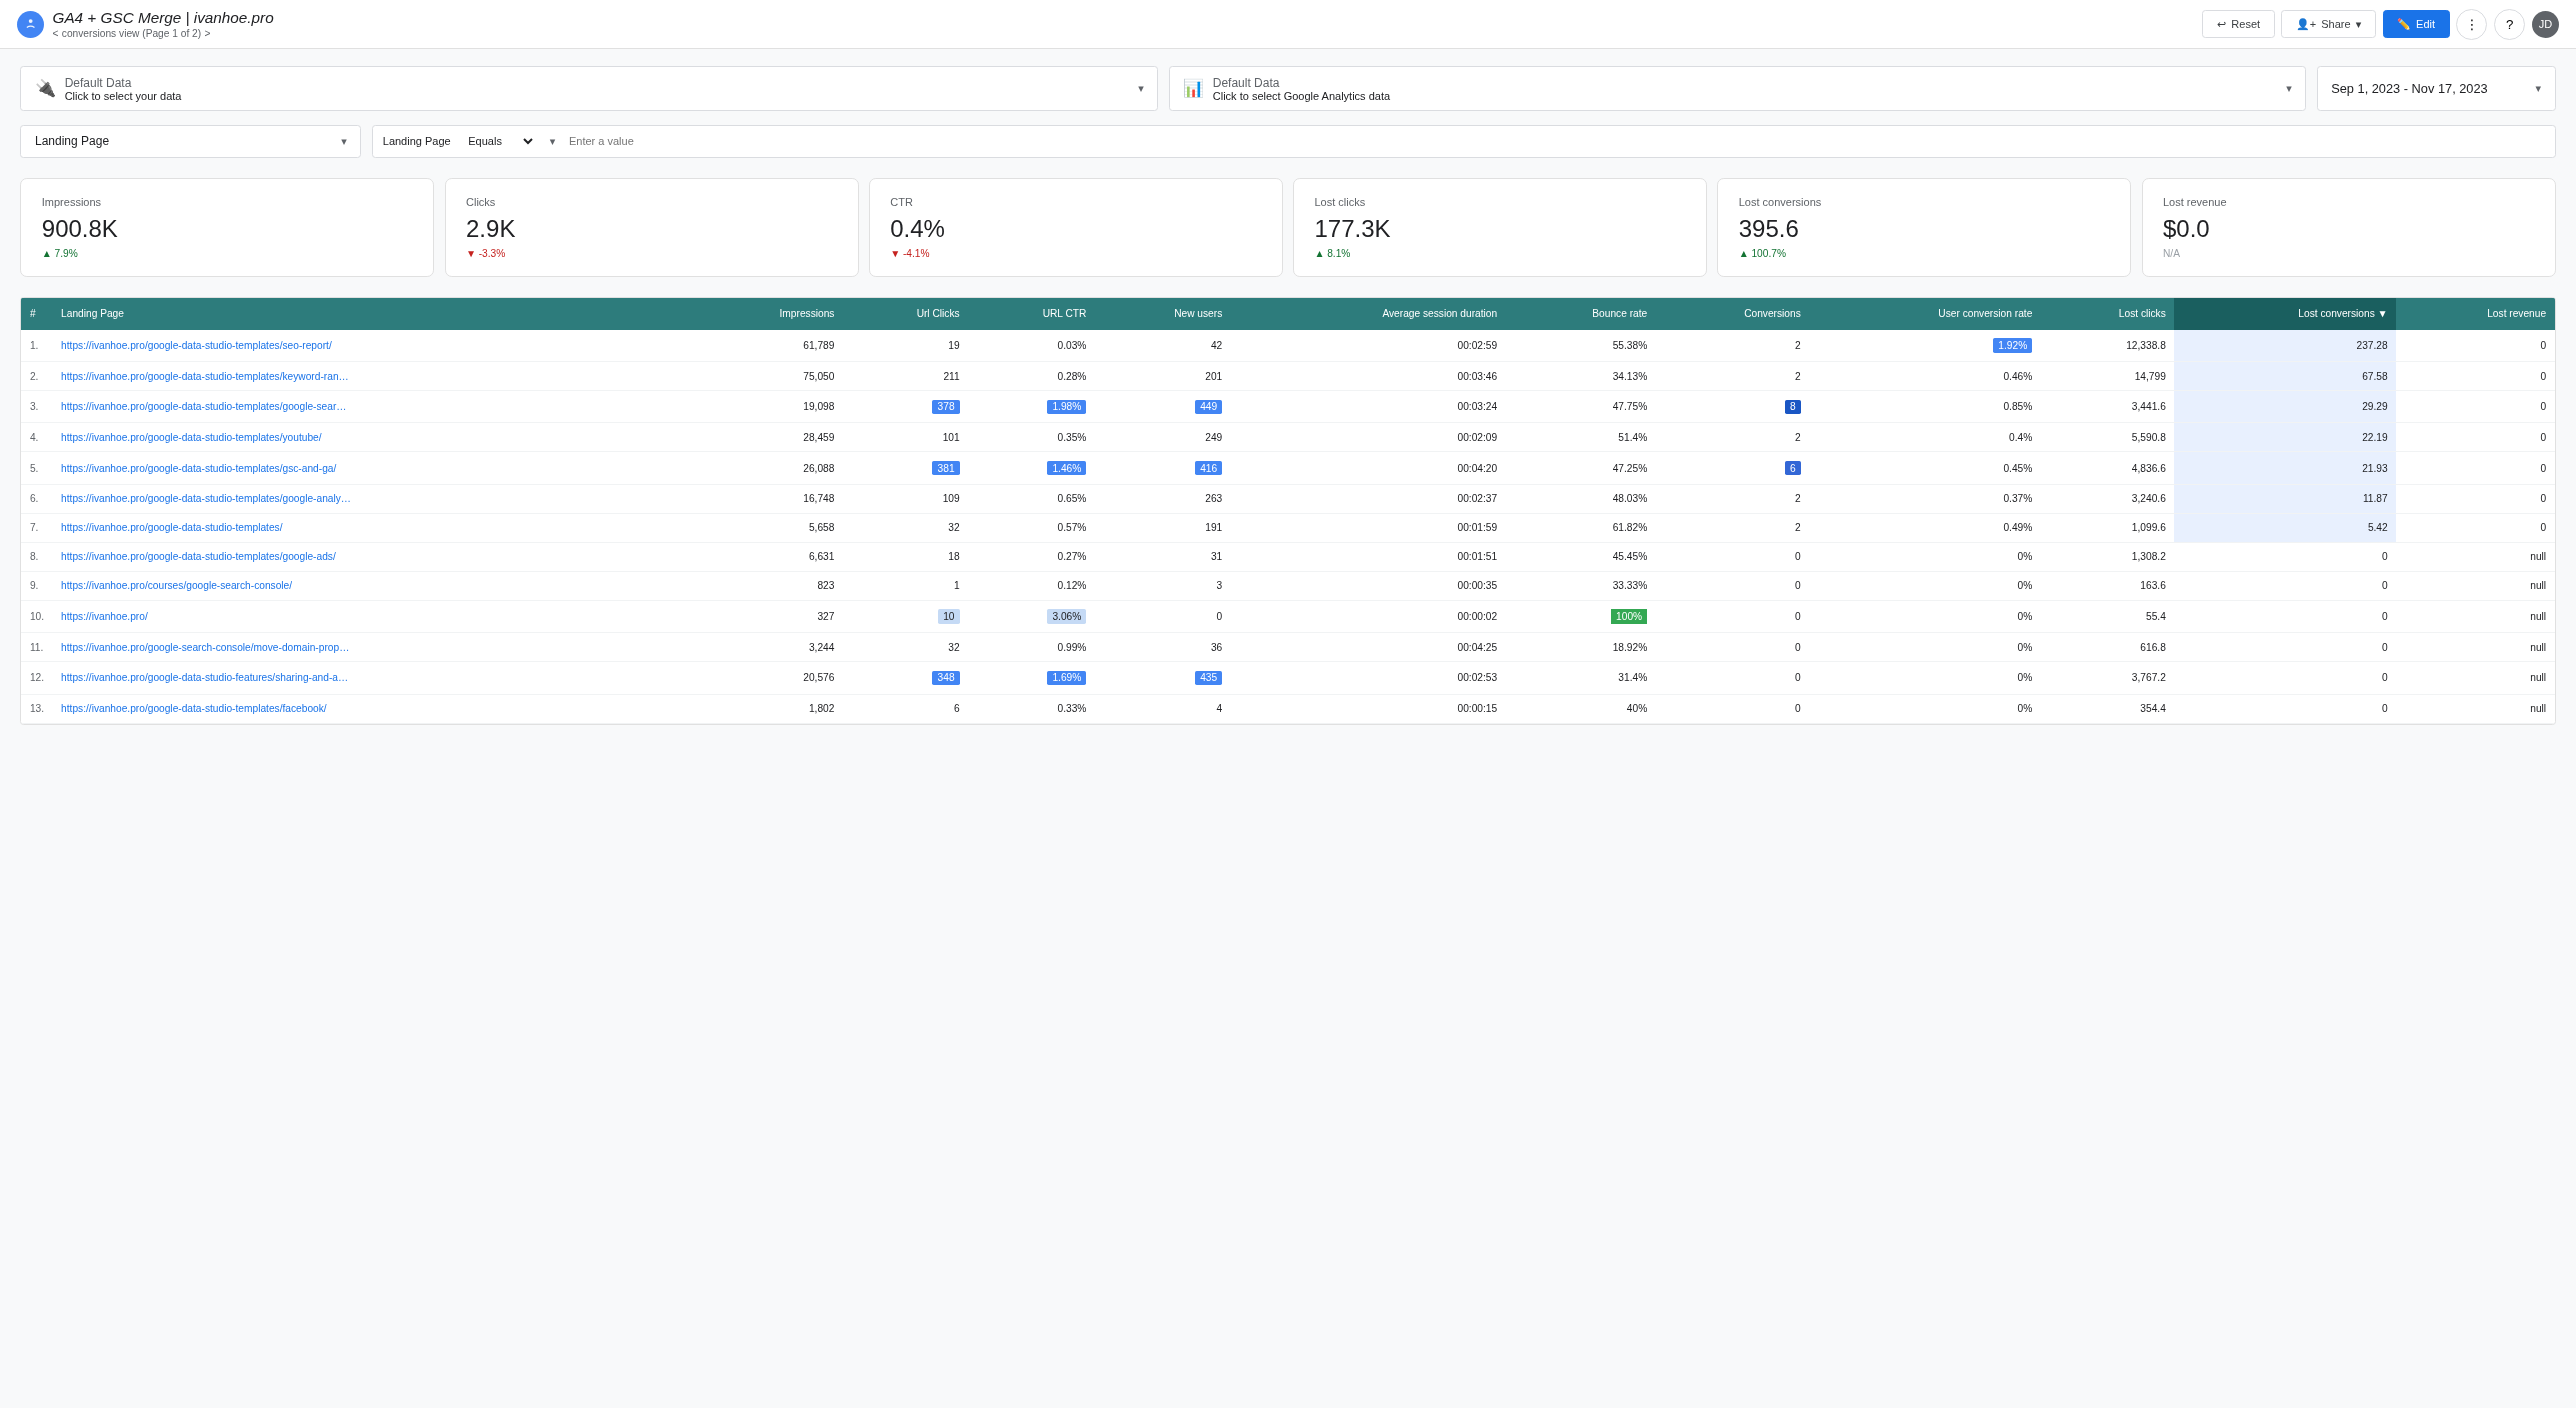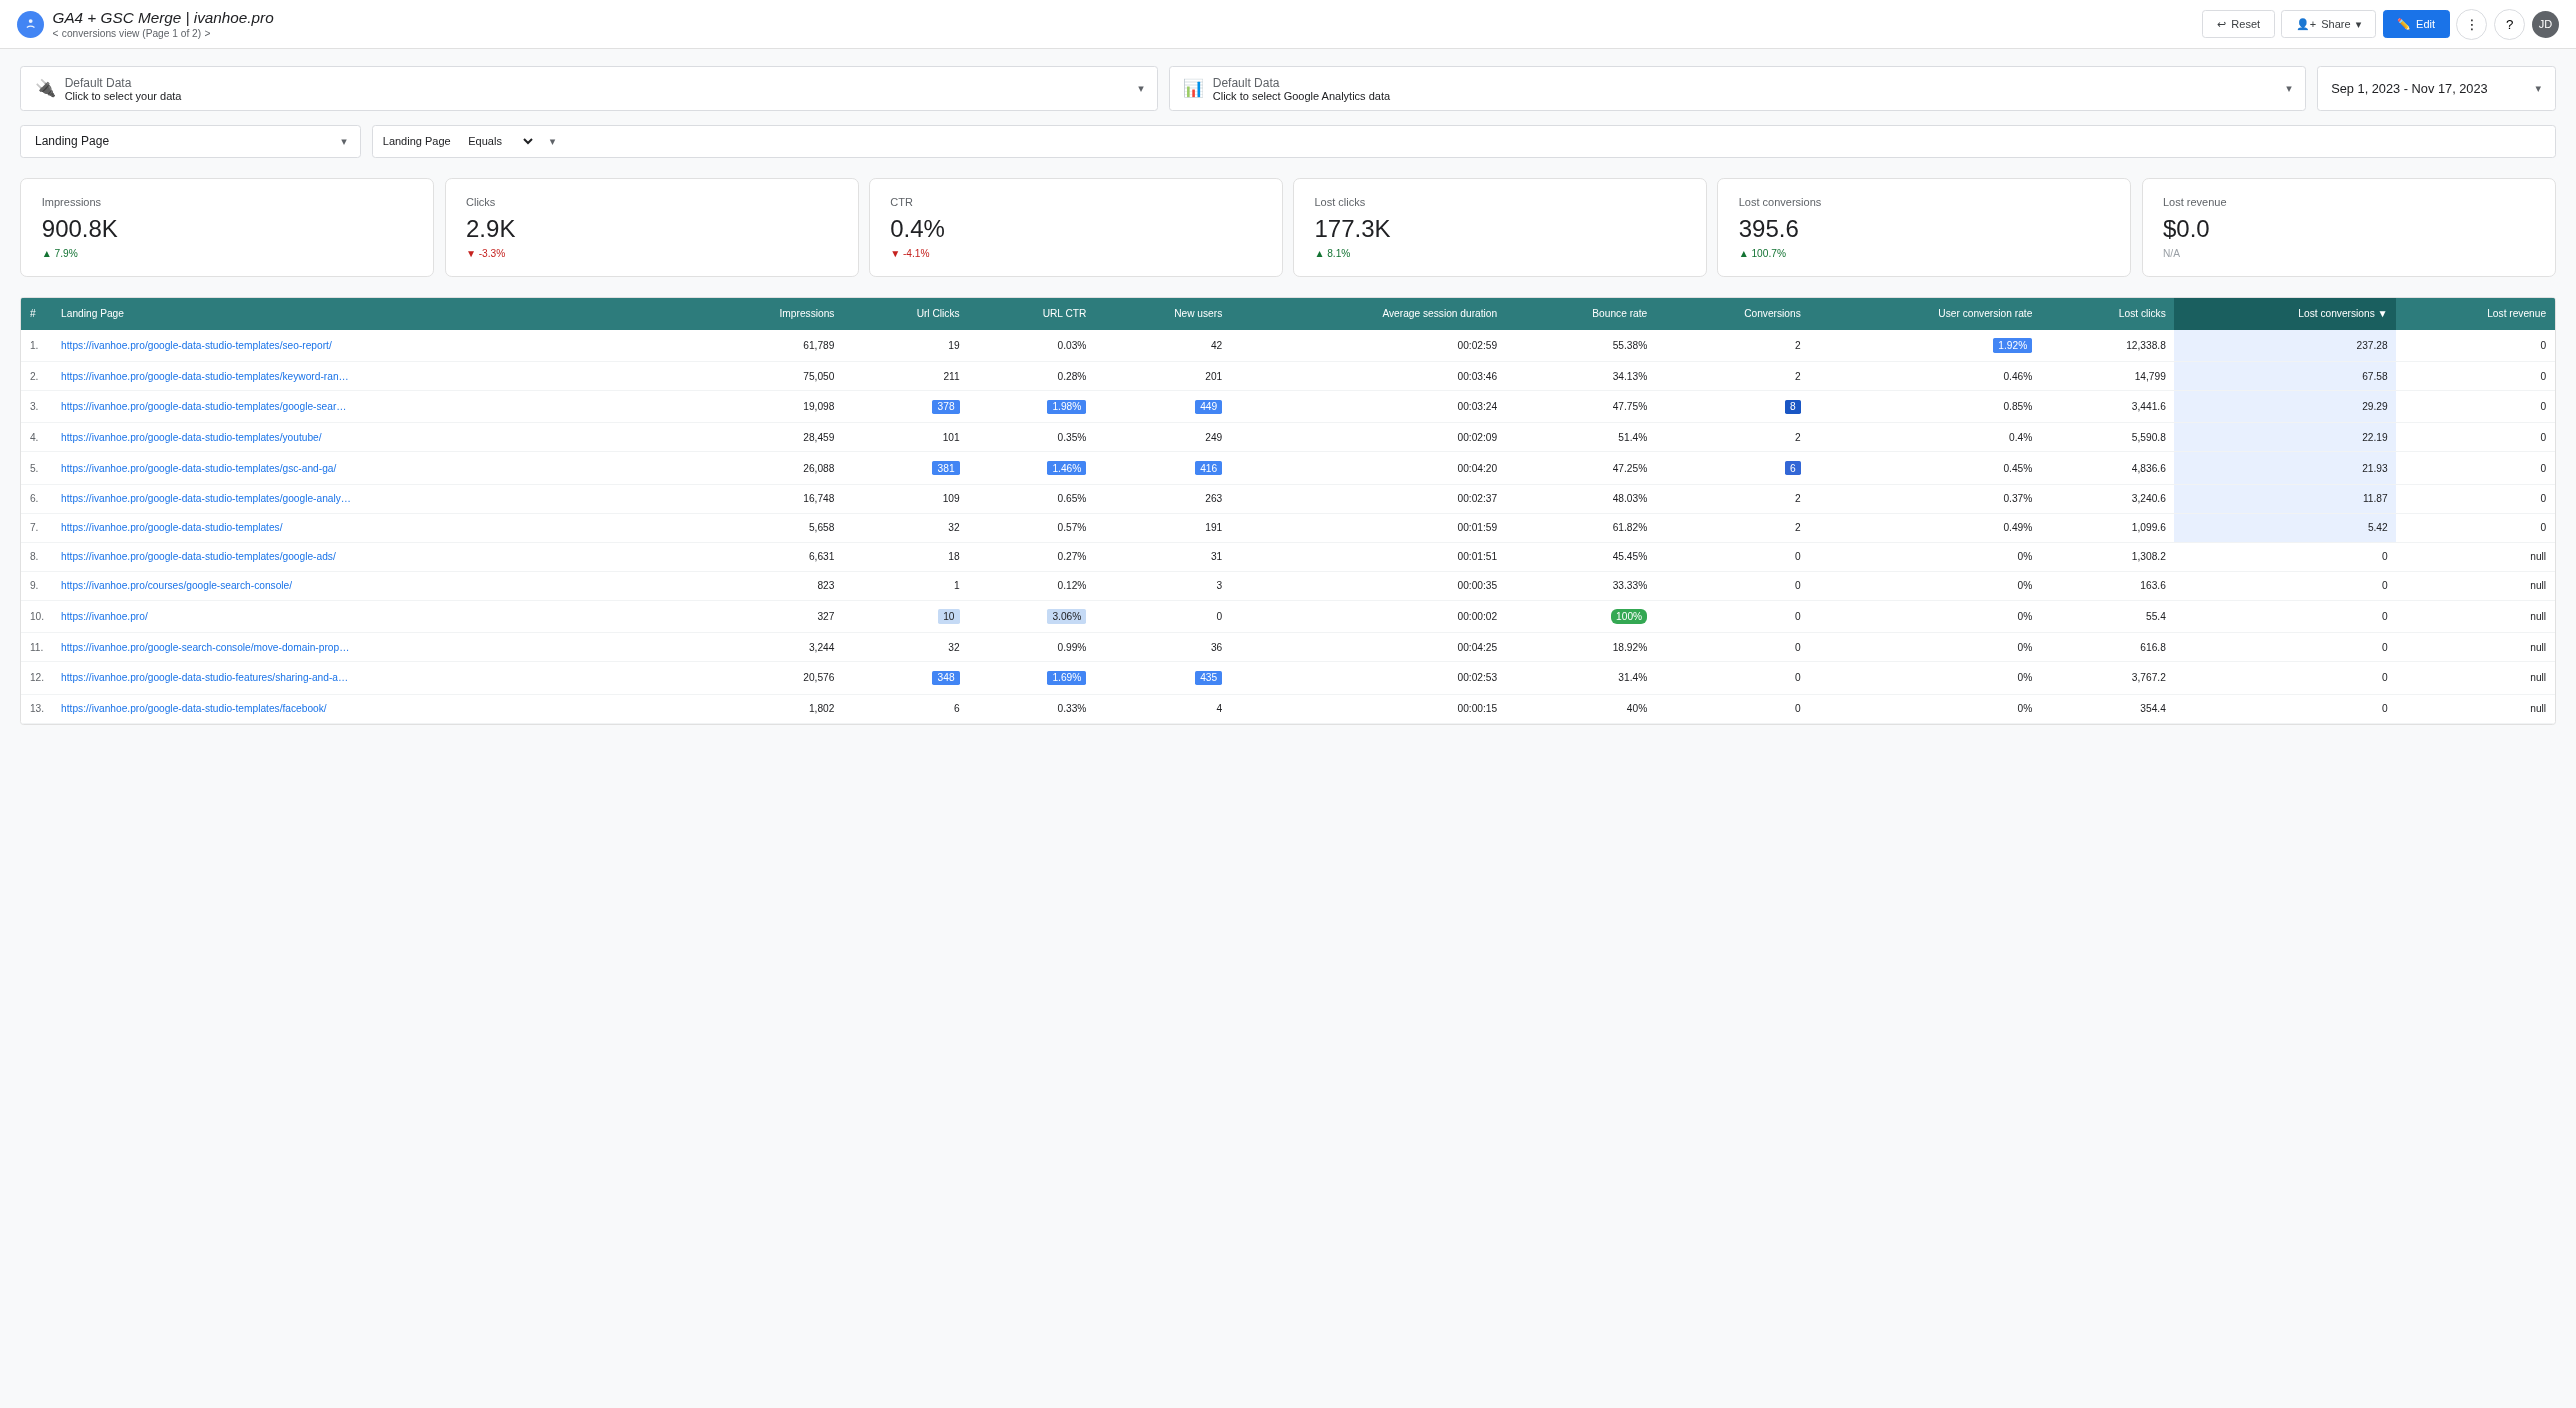--- a/index.html
+++ b/index.html
@@ -51,21 +51,21 @@
     thead th { padding: 10.2px 8.5px; text-align: left; font-weight: 500; white-space: nowrap; position: sticky; top: 0; background: #2d7c7c; }
     thead th.align-right { text-align: right; }
     thead th.sorted { background: #1a5f5f; }
     tbody tr { border-bottom: 0.9px solid #f1f3f4; }
     tbody td { padding: 8.5px 8.5px; white-space: nowrap; }
     tbody td.align-right { text-align: right; }
     .td-link { color: #1a73e8; max-width: 290px; overflow: hidden; text-overflow: ellipsis; display: block; }
     .td-num { color: #202124; }
     .td-highlight-blue { background: #4285f4; color: #fff; padding: 1.7px 5.1px; border-radius: 1.7px; display: inline-block; }
     .td-highlight-light { background: #c5daf5; color: #202124; padding: 1.7px 5.1px; border-radius: 1.7px; display: inline-block; }
-    .td-highlight-green { background: #34a853; color: #fff; padding: 1.7px 5.1px; border-radius: 6px; display: inline-block; text-align: center; }
+    .td-highlight-green { background: #34a853; color: #fff; padding: 1.7px 5.1px; border-radius: 0; display: inline-block; text-align: center; }
     .row-num { color: #5f6368; }
   </style>
 </head>
 <body>
 
 <div class="header">
   <div class="header-left">
     <div class="logo-icon">
       <svg width="15.3" height="15.3" viewBox="0 0 24 24" fill="none">
         <circle cx="12" cy="12" r="10" fill="#4285f4"></circle>
@@ -142,20 +142,21 @@
       <span style="color:#5f6368;">▾</span>
     </div>
     <div class="filter-condition">
       <span style="font-size:11px; color:#202124; margin-right:6.8px;">Landing Page</span>
       <select style="border:none; outline:none; font-size:11px; color:#202124; background:transparent; cursor:pointer; margin-right:6.8px;">
         <option>Equals</option>
         <option>Contains</option>
         <option>Starts with</option>
       </select>
       <span style="color:#5f6368; margin-right:6.8px;">▾</span>
+      <input type="text" style="border: none; outline: none; font-size: 11px; color: rgb(154, 160, 166); flex: 1 1 0%; background: transparent;" placeholder="Enter a value">
     </div>
   </div>
 
   <div class="stat-cards">
     <div class="stat-card">
       <div class="stat-label">Impressions</div>
       <div class="stat-value">900.8K</div>
       <div class="stat-change up">
         <span>▲</span>
         <span>7.9%</span>

